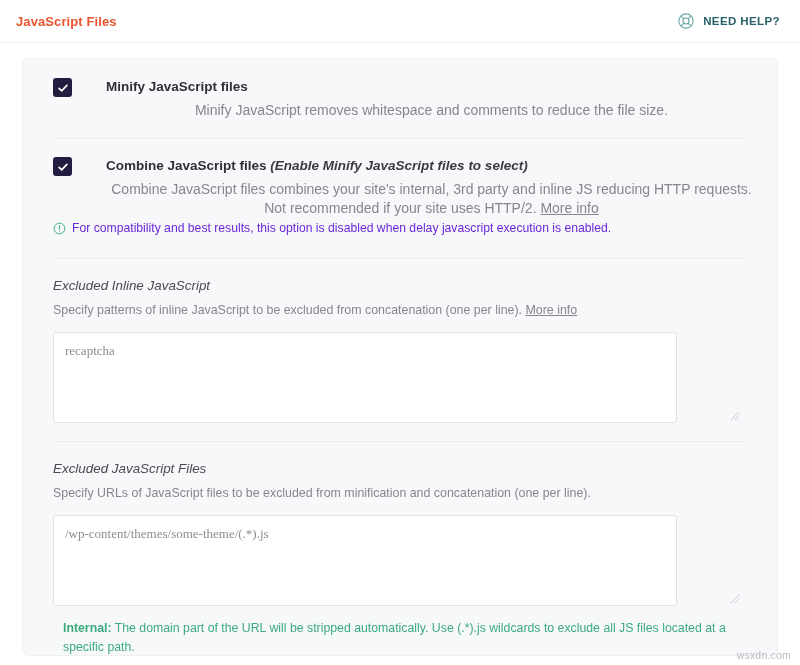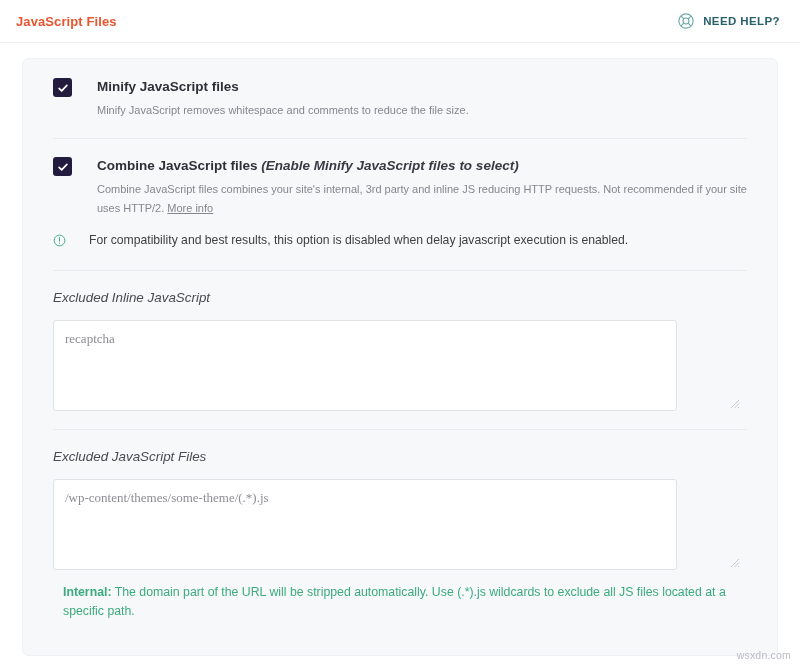--- a/index.html
+++ b/index.html
@@ -65,21 +65,21 @@
     border: 1px solid #eef0f3;
     border-radius: 7px;
     padding: 18px 20px 0 20px;
     overflow: hidden;
   }
 
   
   .option-row {
     display: flex;
     align-items: flex-start;
-    gap: 3px;
+    gap: 12px;
     padding-left: 10px;
   }
   .checkbox {
     width: 19px;
     height: 19px;
     min-width: 19px;
     border-radius: 3px;
     background: #241c3f;
     display: flex;
     align-items: center;
@@ -97,47 +97,48 @@
     font-weight: bold;
     color: #2f2f37;
     line-height: 19px;
   }
   .option-title .sub-note {
     font-style: italic;
     font-weight: bold;
     color: #3a3a44;
   }
   .option-desc {
-    font-size: 11px;
+    font-size: 14px;
     color: #86868e;
     line-height: 19px;
     margin-top: 5px;
     max-width: 700px;
+    text-align: center;
   }
   .inline-link {
     color: #86868e;
     text-decoration: underline;
     cursor: pointer;
   }
 
   
   .divider {
     height: 1px;
     background: #e9ebef;
     margin: 18px 10px 17px 10px;
   }
 
   
   .notice {
     display: flex;
     align-items: flex-start;
-    gap: 23px;
+    gap: 6px;
     padding-left: 10px;
-    margin-top: 14px;
-    color: #404040;
+    margin-top: 2px;
+    color: #6d28d9;
     font-size: 12.2px;
     line-height: 17px;
   }
   .notice-icon {
     width: 13px;
     height: 13px;
     min-width: 13px;
     margin-top: 2px;
   }
 
@@ -271,32 +272,38 @@
         <circle cx="8" cy="11.2" r="0.65" fill="#3cab7e" stroke="none"></circle>
       </svg>
     </span>
     <span>For compatibility and best results, this option is disabled when delay javascript execution is enabled.</span>
   </div>
 
   <div class="divider"></div>
 
   <div class="field-block">
     <div class="field-label">Excluded Inline JavaScript</div>
+    <div class="field-help">
+      <span>Specify patterns of inline JavaScript to be excluded from concatenation (one per line). </span><span class="inline-link">More info</span>
+    </div>
     <div class="textarea-wrap">
       <div class="textarea" contenteditable="false" style="">recaptcha</div>
       <svg class="resize-grip" viewBox="0 0 12 12">
         <path d="M11 3 L3 11 M11 6.5 L6.5 11 M11 10 L10 11" stroke="#c6cad1" stroke-width="1" fill="none"></path>
       </svg>
     </div>
   </div>
 
   <div class="divider"></div>
 
   <div class="field-block">
     <div class="field-label">Excluded JavaScript Files</div>
+    <div class="field-help">
+      <span>Specify URLs of JavaScript files to be excluded from minification and concatenation (one per line).</span>
+    </div>
     <div class="textarea-wrap">
       <div class="textarea" contenteditable="false" style="">/wp-content/themes/some-theme/(.*).js</div>
       <svg class="resize-grip" viewBox="0 0 12 12">
         <path d="M11 3 L3 11 M11 6.5 L6.5 11 M11 10 L10 11" stroke="#c6cad1" stroke-width="1" fill="none"></path>
       </svg>
     </div>
 
     <div class="footer-note">
       <b>Internal:</b><span> The domain part of the URL will be stripped automatically. Use (.*).js wildcards to exclude all JS files located at a specific path.</span><br>
       

